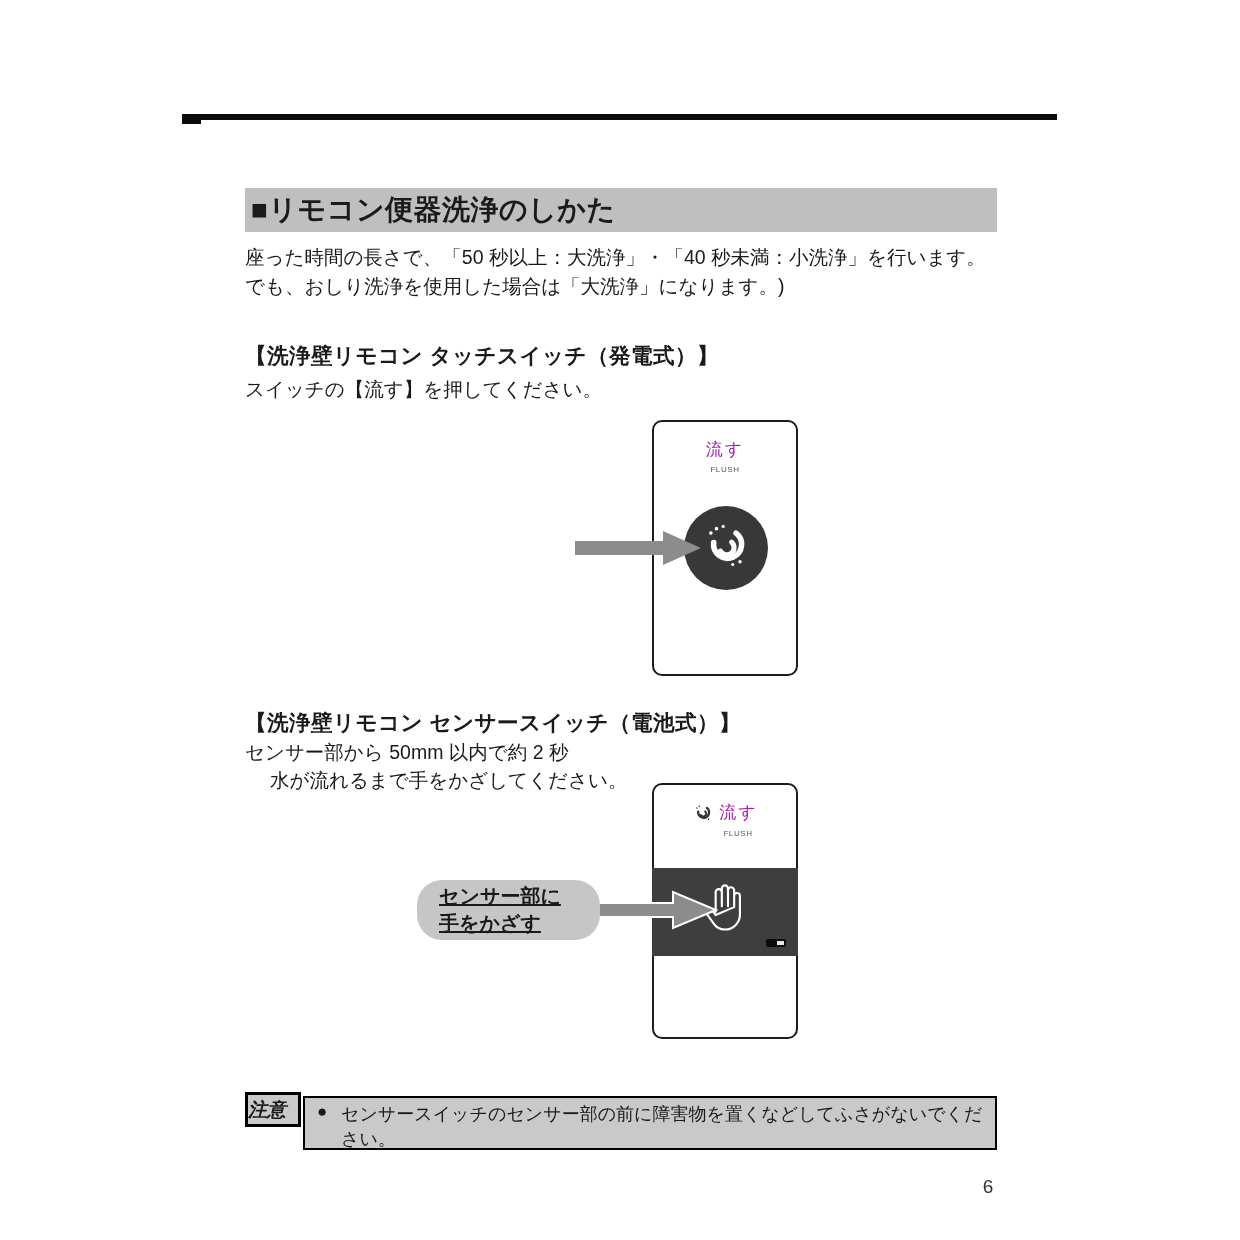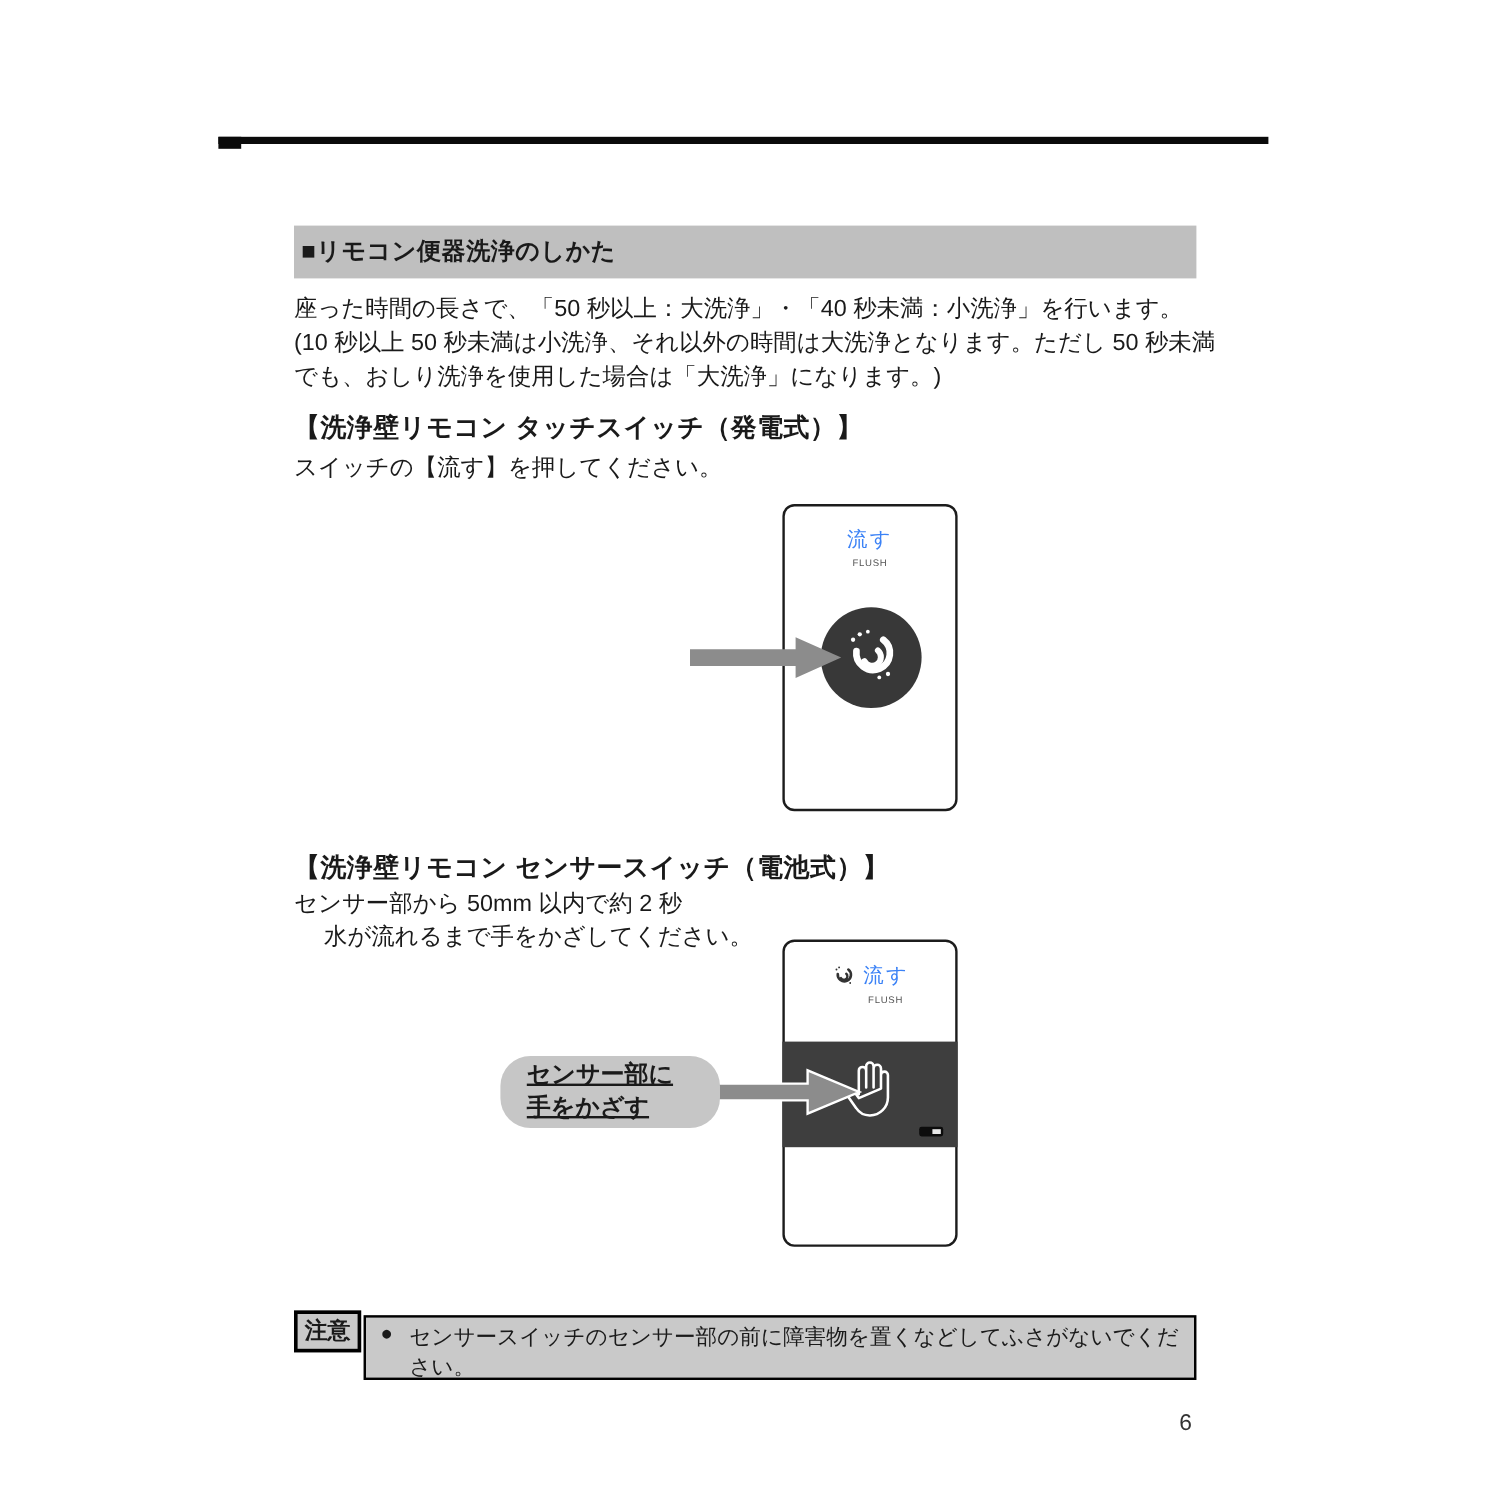--- a/index.html
+++ b/index.html
@@ -8,77 +8,76 @@
   #page { position:relative; width:1240px; height:1240px; background:#ffffff; overflow:hidden; }
 
   .abs { position:absolute; }
 
   
   .top-rule { left:182px; top:114px; width:875px; height:6px; background:#0a0a0a; }
   .top-rule-notch { left:182px; top:114px; width:19px; height:10px; background:#0a0a0a; }
 
   
   .title-bar { left:245px; top:188px; width:752px; height:44px; background:#bfbfbf; }
-  .title-bar span { display:block; font-size:20px; font-weight:bold; line-height:44px; padding-left:6px; letter-spacing:0.5px; }
+  .title-bar span { display:block; font-size:28px; font-weight:bold; line-height:44px; padding-left:6px; letter-spacing:0.5px; }
 
   
   .intro { left:245px; top:243px; width:790px; font-size:19.5px; line-height:28.5px; }
 
   .section-heading { font-size:21.5px; font-weight:bold; letter-spacing:0.5px; }
   .body-text { font-size:19.5px; }
 
   .h-touch  { left:245px; top:341px; }
   .sub-touch{ left:245px; top:376px; }
   .h-sensor { left:245px; top:708px; }
   .sub-sensor1 { left:245px; top:739px; }
   .sub-sensor2 { left:231px; top:767px;margin-left:39px; }
 
   
   .remote { width:146px; height:256px; background:#fff; border:2px solid #1c1c1c; border-radius:10px; }
   .remote1 { left:652px; top:420px; }
   .remote2 { left:652px; top:783px; }
-  .remote-label { text-align:center; font-size:17px; letter-spacing:2px; color:#3b82f6;font-family:Liberation Mono, monospace; }
+  .remote-label { text-align:center; font-size:17px; letter-spacing:2px; color:#a21caf;font-family:Liberation Mono, monospace; }
   .remote1 .remote-label { margin-top:16px; }
   .remote-flush { text-align:center; font-size:8px; letter-spacing:0.6px; color:#555; margin-top:4px; }
   .flush-btn { position:absolute; left:30px; top:84px; width:84px; height:84px; border-radius:50%; background:#383838; display:flex; align-items:center; justify-content:center; }
 
   .remote2-header { position:absolute; left:0; top:16px; width:100%; display:flex; align-items:center; justify-content:center; gap:5px; }
   .remote2-flush { position:absolute; left:0; top:44px; width:100%; text-align:center; font-size:8px; letter-spacing:0.6px; color:#555; padding-left:26px; }
   .sensor-band { position:absolute; left:-2px; top:83px; width:146px; height:88px; background:#3e3e3e; }
   .battery { position:absolute; right:12px; bottom:9px; width:20px; height:8px; background:#0c0c0c; border-radius:2px; }
   .battery .cell { position:absolute; right:2px; top:2px; width:7px; height:4px; background:#e8e8e8; }
 
   
   .pill { background:#c6c6c6; }
   .pill1 { left:420px; top:527px; width:178px; height:41px; border-radius:21px; text-align:center; font-size:20px; font-weight:bold; line-height:41px; }
   .pill2 { left:417px; top:880px; width:183px; height:60px; border-radius:25px; padding:3px 0 0 22px; font-size:20px; font-weight:bold; line-height:27px;text-decoration:underline; }
 
   
-  .caution-label { left:245px; top:1092px; width:56px; height:35px; border:3px solid #000; background:#c9c9c9; text-align:center; font-size:19px; font-weight:bold; line-height:29px; }
+  .caution-label { left:245px; top:1092px; width:56px; height:35px; border:3px solid #000; background:#c9c9c9; font-size:19px; font-weight:bold; line-height:29px;font-style:italic; }
   .caution-box { left:303px; top:1096px; width:694px; height:54px; border:2px solid #000; background:#c9c9c9; }
   .caution-bullet { position:absolute; left:12px; top:4px; font-size:17px; }
   .caution-text { margin:4px 6px 0 36px; font-size:18px; line-height:25px; }
 
   .page-num { left:970px; top:1176px; width:36px; text-align:center; font-size:19px; color:#333; }
 </style>
 </head>
 <body>
 
 <div id="page">
 
   <div class="abs top-rule"></div>
   <div class="abs top-rule-notch"></div>
 
   <div class="abs title-bar">
     <span>■リモコン便器洗浄のしかた</span>
   </div>
 
   <div class="abs intro">
     <div>座った時間の長さで、「50 秒以上：大洗浄」・「40 秒未満：小洗浄」を行います。</div>
-    <div>(10 秒以上 50 秒未満は小洗浄、それ以外の時間は大洗浄となります。ただし 50 秒未満</div>
     <div>でも、おしり洗浄を使用した場合は「大洗浄」になります。)</div>
   </div>
 
   <div class="abs section-heading h-touch">【洗浄壁リモコン タッチスイッチ（発電式）】</div>
   <div class="abs body-text sub-touch">スイッチの【流す】を押してください。</div>
 
   <div class="abs remote remote1">
     <div class="remote-label">流す</div>
     <div class="remote-flush">FLUSH</div>
     <div class="flush-btn">

